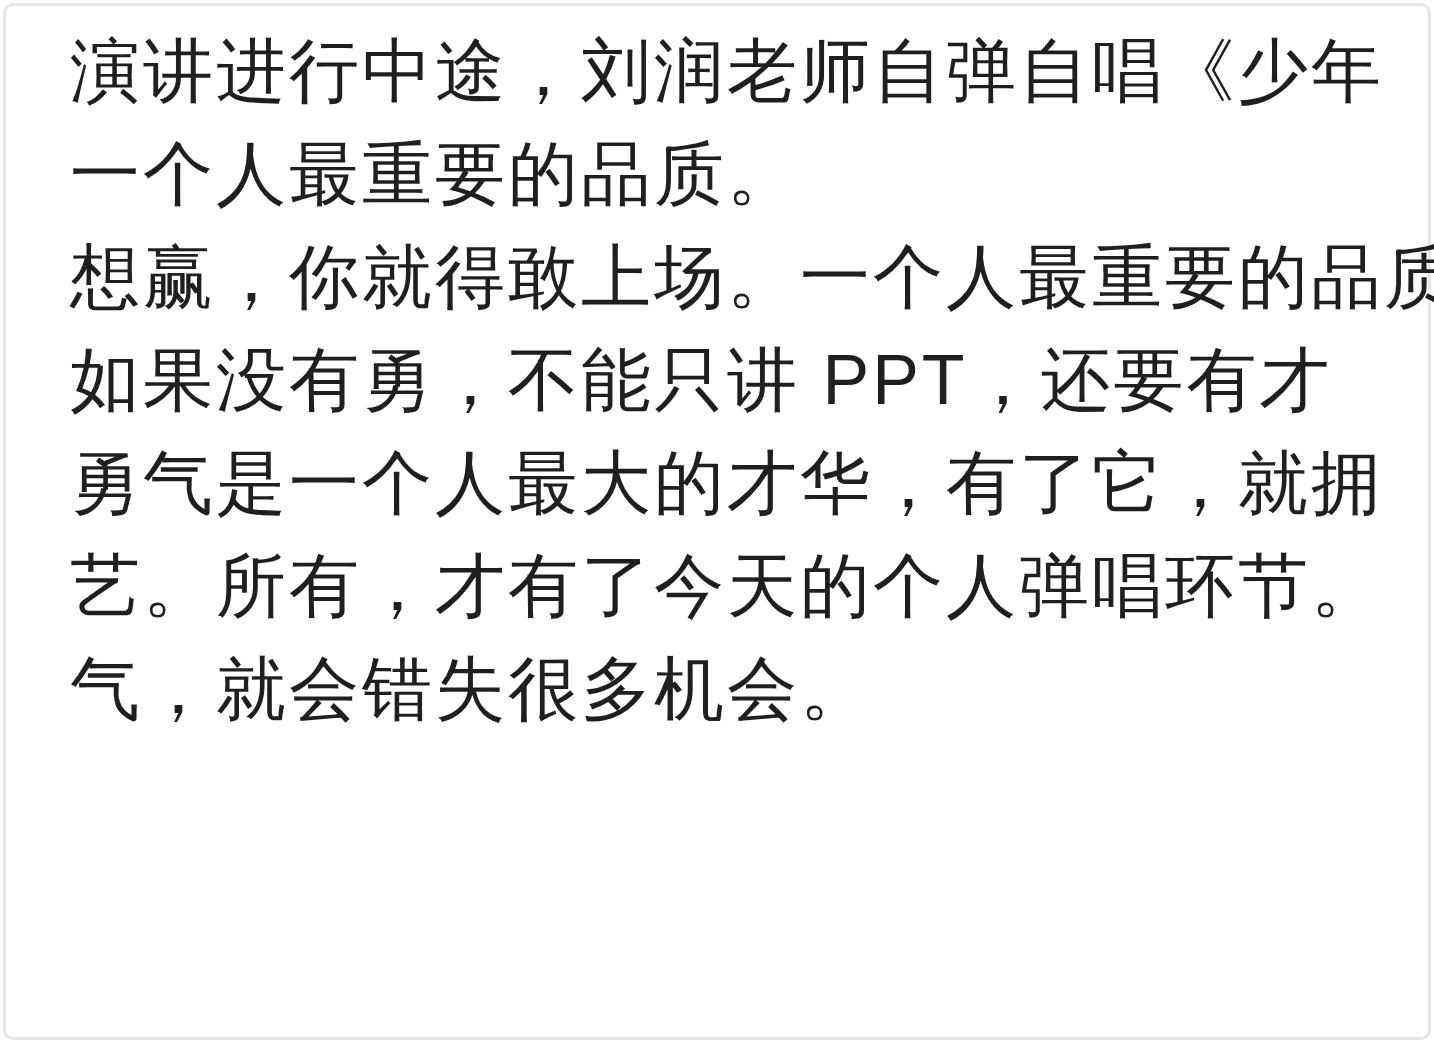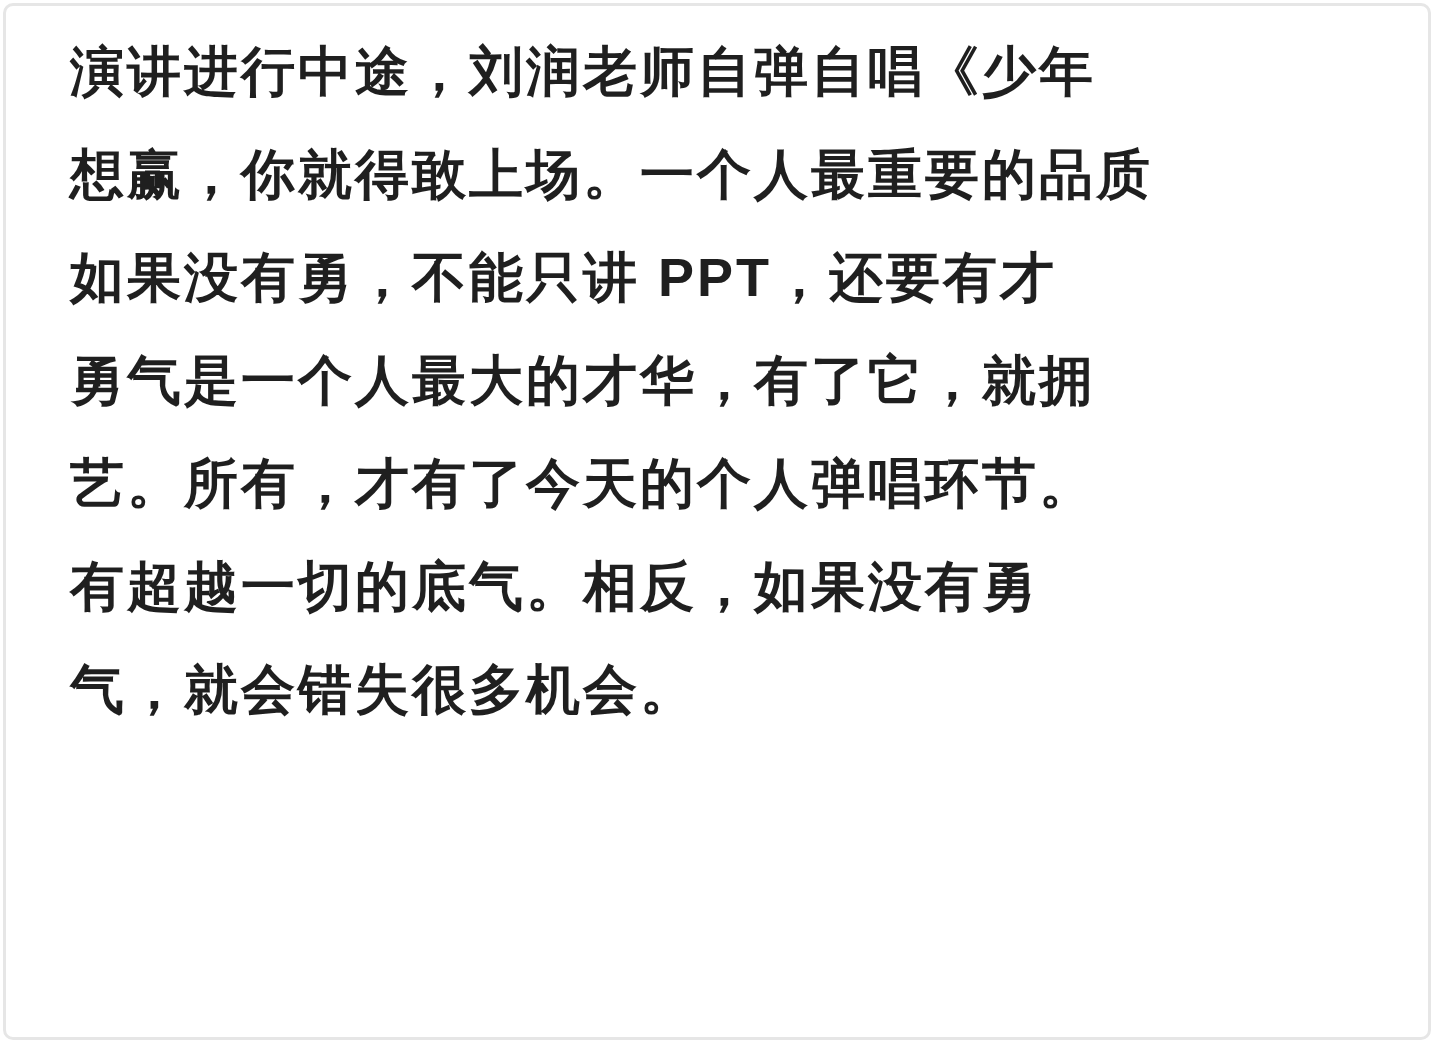--- a/index.html
+++ b/index.html
@@ -27,41 +27,41 @@
     left: 64px;
     top: 14px;
     right: 30px;
     color: #1f1f1f;
   }
   .para {
     margin: 0;
     padding: 0;
   }
   .line {
-    font-size: 54px;
+    font-size: 70px;
     line-height: 103px;
-    font-weight: 700;
+    font-weight: 400;
     letter-spacing: 3px;
     white-space: nowrap;
     color: #1f1f1f;
   }
 </style>
 </head>
 <body>
 
 <div class="card-frame">
   <div class="text-block">
 
     <div class="para">
       <div class="line">演讲进行中途，刘润老师自弹自唱《少年</div>
+      <div class="line">一个人最重要的品质。</div>
     </div>
 
     <div class="para">
       <div class="line">想赢，你就得敢上场。一个人最重要的品质</div>
       <div class="line">如果没有勇，不能只讲 PPT，还要有才</div>
       <div class="line">勇气是一个人最大的才华，有了它，就拥</div>
       <div class="line">艺。所有，才有了今天的个人弹唱环节。</div>
-      <div class="line">有超越一切的底气。相反，如果没有勇</div>
       <div class="line">气，就会错失很多机会。</div>
     </div>
 
   </div>
 </div>
 
 </body></html>

